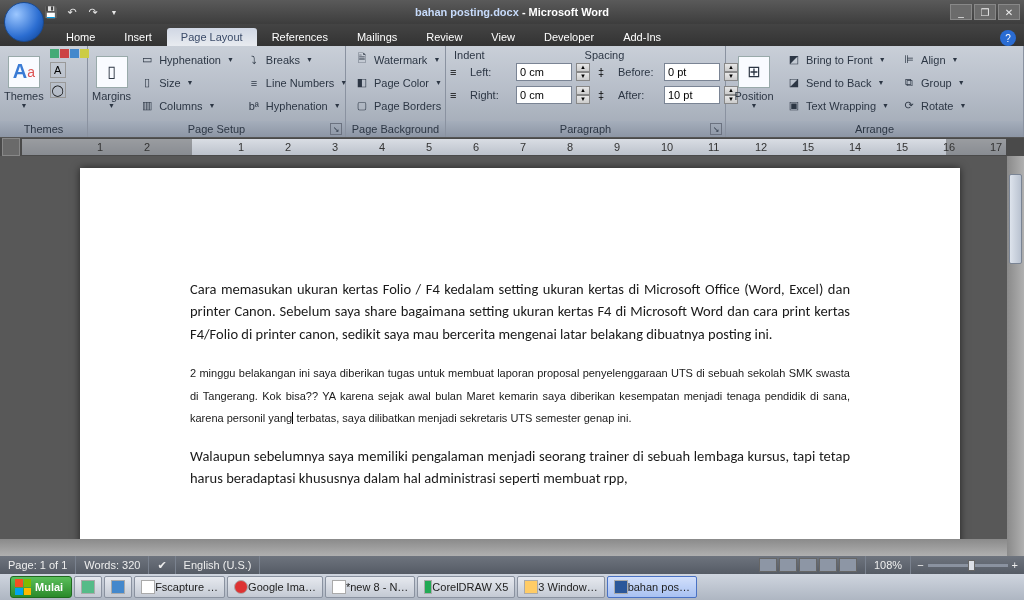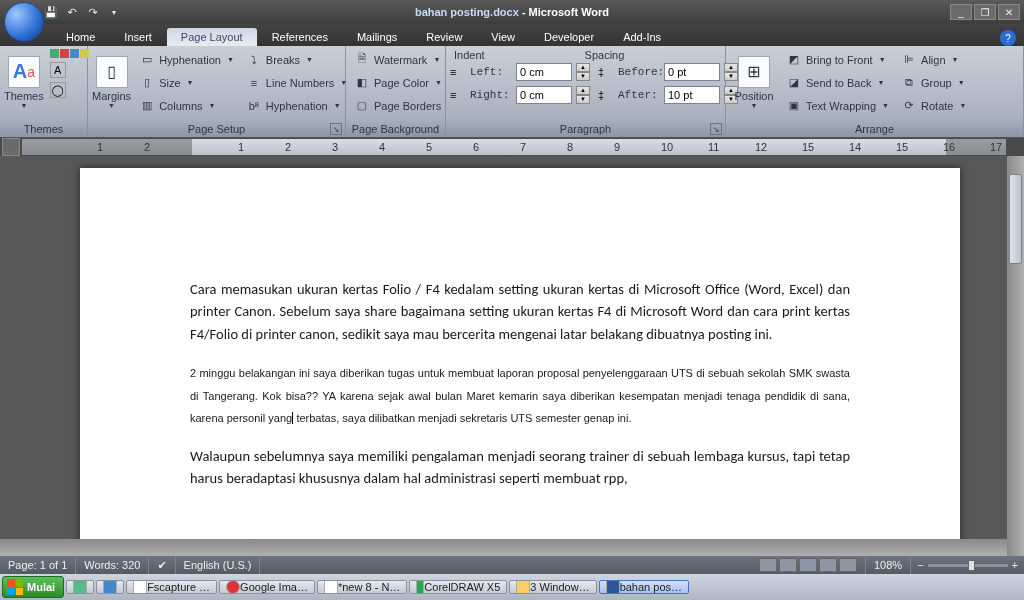--- a/index.html
+++ b/index.html
@@ -21,21 +21,21 @@
 .group .body { flex: 1; display: flex; align-items: flex-start; padding: 3px 4px; gap: 4px; }
 .group .label { height: 16px; background: linear-gradient(#a5aebb,#8d96a5); text-align: center; font-size: 10px; color: #2c3644; display: flex; align-items: center; justify-content: center; position: relative; }
 .group .label .dlg { position: absolute; right: 3px; width: 12px; height: 12px; border: 1px solid #6b7280; display: flex; align-items: center; justify-content: center; font-size: 8px; cursor: pointer; }
 .bigbtn { display: flex; flex-direction: column; align-items: center; justify-content: center; width: 48px; height: 66px; cursor: pointer; color: #2c3644; }
 .bigbtn .ico { width: 32px; height: 32px; border: 1px solid #9aa; background: #f9fbff; margin-bottom: 2px; display: flex; align-items: center; justify-content: center; font-size: 16px; }
 .stack { display: flex; flex-direction: column; gap: 2px; }
 .sbtn { height: 21px; display: flex; align-items: center; gap: 4px; padding: 0 4px; cursor: pointer; color: #2c3644; white-space: nowrap; }
 .sbtn .si { width: 16px; height: 16px; display: inline-flex; align-items: center; justify-content: center; }
 .sbtn .dd { font-size: 7px; margin-left: 2px; }
 .spin { display: flex; align-items: center; height: 21px; gap: 4px; }
-.spin label { width: 42px; text-align: left; color: #2c3644; font-family: Liberation Mono, monospace; }
+.spin label { width: 42px; text-align: left; color: #2c3644; }
 .spin .ico { width: 16px; }
 .spin input { width: 56px; height: 18px; border: 1px solid #7a8494; background: #fff; padding: 0 3px; font-size: 11px; }
 .spin .ud { width: 14px; height: 18px; display: flex; flex-direction: column; }
 .spin .ud span { flex: 1; background: linear-gradient(#e8e8e8,#ccc); border: 1px solid #888; font-size: 6px; display: flex; align-items: center; justify-content: center; cursor: pointer; }
 .themecolors { display: flex; flex-direction: column; gap: 2px; margin-left: 2px; }
 .themecolors .row { display: flex; gap: 1px; }
 .themecolors .sw { width: 9px; height: 9px; }
 .themefont { width: 16px; height: 16px; border: 1px solid #999; display: flex; align-items: center; justify-content: center; margin-top: 2px; }
 
 .rulerbar { height: 18px; background: #4a4a4a; display: flex; align-items: center; }
@@ -55,25 +55,25 @@
 .caret { border-right: 1px solid #000; }
 
 .statusbar { position: absolute; bottom: 26px; left: 0; right: 0; height: 18px; background: linear-gradient(#6e747e,#555b65); display: flex; align-items: center; color: #eee; font-size: 10px; }
 .statusbar .cell { padding: 0 8px; border-right: 1px solid #7a828f; height: 100%; display: flex; align-items: center; gap: 4px; }
 .statusbar .spacer { flex: 1; }
 .viewbtn { width: 18px; height: 14px; background: #8d96a5; border: 1px solid #666; cursor: pointer; }
 .zoom { display: flex; align-items: center; gap: 4px; padding: 0 6px; }
 .zoom .track { width: 80px; height: 3px; background: #8a92a0; position: relative; }
 .zoom .track .th { position: absolute; left: 50%; top: -4px; width: 7px; height: 11px; background: #dcdfe6; border: 1px solid #666; }
 
-.taskbar { position: absolute; bottom: 0; left: 0; right: 0; height: 26px; background: linear-gradient(#cfd5df,#aeb6c2); display: flex; align-items: center; gap: 2px; padding: 0 2px; }
+.taskbar { position: absolute; bottom: 0; left: 0; right: 0; height: 26px; background: linear-gradient(#cfd5df,#aeb6c2); display: flex; align-items: center; gap: 2px; padding: 0 10px; }
 .startbtn { height: 22px; padding: 0 8px 0 4px; background: linear-gradient(#5bbf5b,#2a8a2a); color: #fff; font-weight: bold; border-radius: 3px; display: flex; align-items: center; gap: 4px; cursor: pointer; border: 1px solid #1f6a1f; }
 .startbtn .flag { width: 16px; height: 16px; display: grid; grid-template-columns: 1fr 1fr; grid-template-rows: 1fr 1fr; gap: 1px; }
 .startbtn .flag span:nth-child(1){background:#f25022}.startbtn .flag span:nth-child(2){background:#7fba00}.startbtn .flag span:nth-child(3){background:#00a4ef}.startbtn .flag span:nth-child(4){background:#ffb900}
-.tbtn { height: 14px; padding: 0 6px; background: linear-gradient(#e6e9ef,#c4cad4); border: 1px solid #8a92a0; border-radius: 2px; display: flex; align-items: center; gap: 0; cursor: pointer; font-size: 10px; color: #222; max-width: 98px; overflow: hidden; white-space: nowrap; }
+.tbtn { height: 22px; padding: 0 6px; background: linear-gradient(#e6e9ef,#c4cad4); border: 1px solid #8a92a0; border-radius: 2px; display: flex; align-items: center; gap: 0; cursor: pointer; font-size: 10px; color: #222; max-width: 98px; overflow: hidden; white-space: nowrap; }
 .tbtn.active { background: linear-gradient(#d2dffb,#a8c1f2); border-color: #4a72c4; }
 .tbtn .ti { width: 14px; height: 14px; background: #fff; border: 1px solid #aaa; display: inline-block; }
 .tray { margin-left: auto; display: flex; align-items: center; gap: 3px; padding: 0 4px; font-size: 10px; color: #333; }
 .tray .ic { width: 14px; height: 14px; display: inline-block; }
 </style>
 </head>
 <body>
 
 <div class="orb"></div>
 

